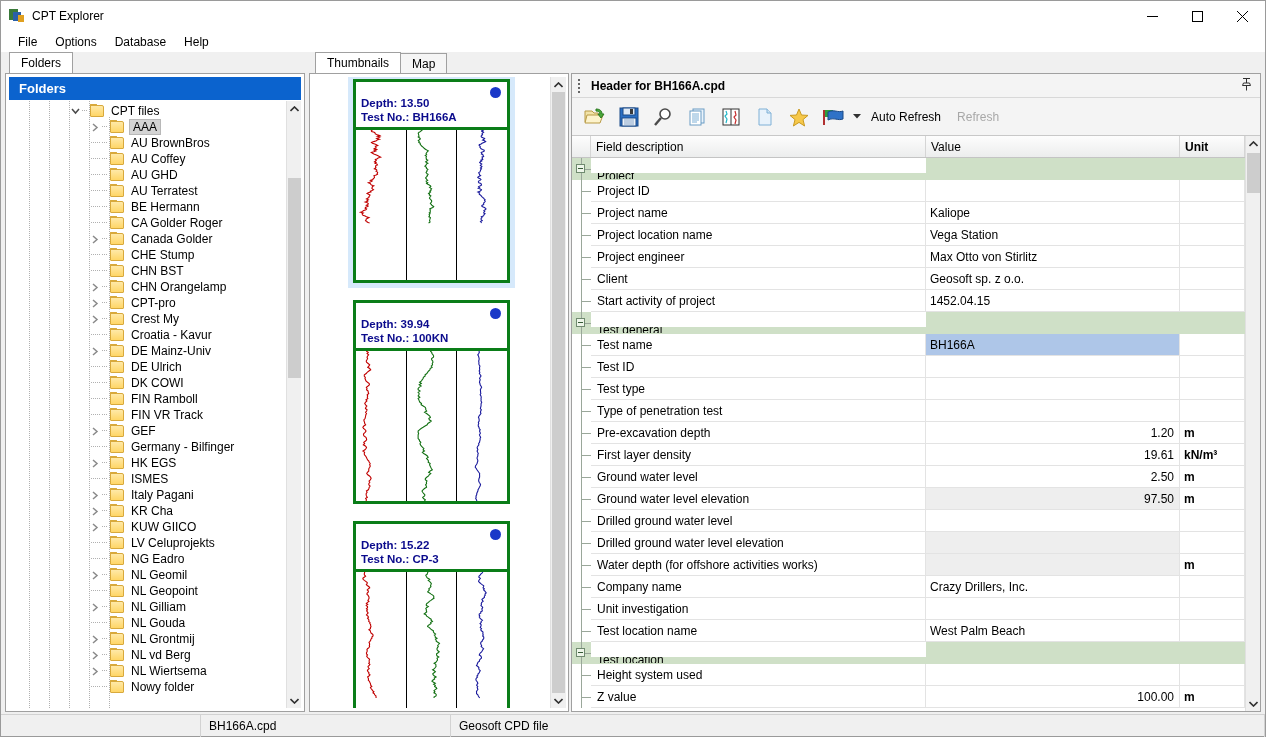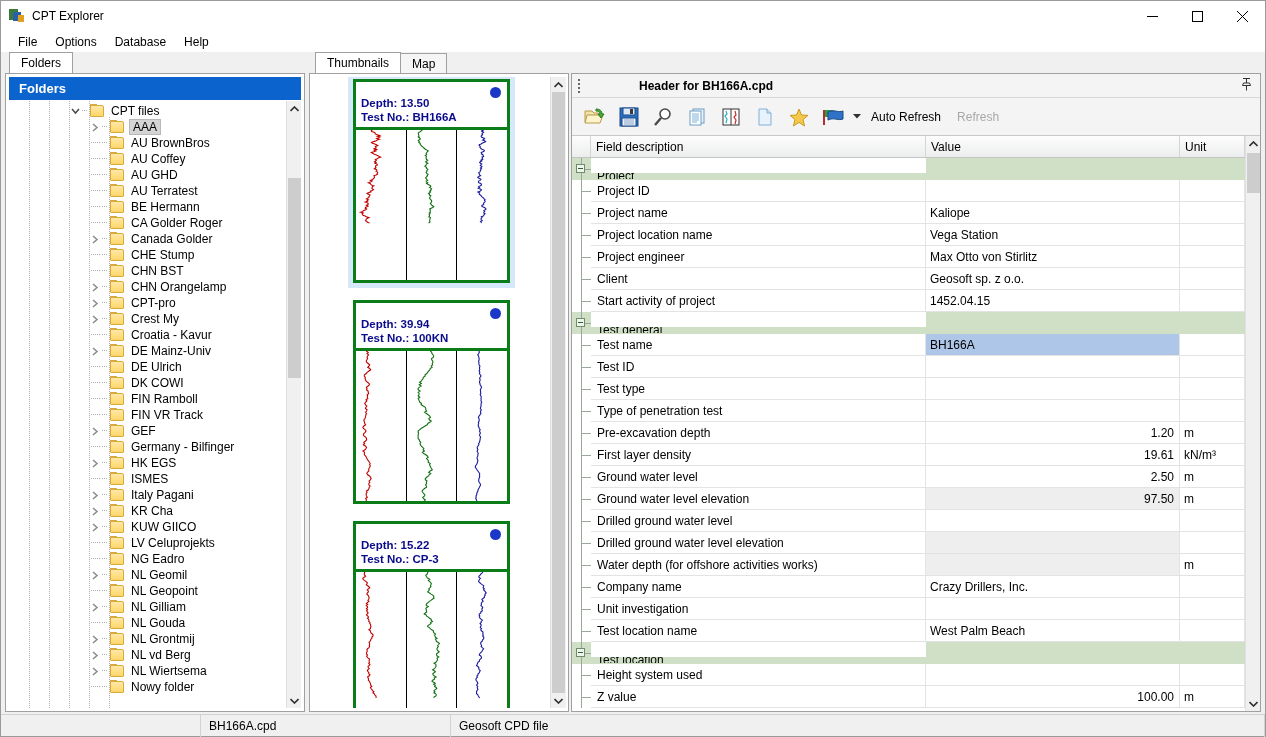--- a/index.html
+++ b/index.html
@@ -196,21 +196,20 @@
   .hdr-box {
     flex:1 1 auto; display:flex; flex-direction:column;
     background:#f4f4f4; border:1px solid #a0a0a0;
     margin: 0 2px 2px 0;
     overflow:hidden;
   }
   .hdr-title {
     height:24px; flex:0 0 24px; display:flex; align-items:center;
     background:#f4f4f4; padding-left:6px;
     border-bottom:1px solid #d8d8d8;
-    gap:48px;
   }
   .grip { width:8px; height:14px; display:flex; flex-direction:column;
     justify-content:space-between; margin-right:5px; }
   .grip i { display:block; width:2px; height:2px; background:#666; }
   .hdr-title-text { font-weight:bold; font-size:12px; color:#000; }
   .pin { margin-left:auto; margin-right:8px; color:#333; }
 
   .toolbar {
     height:38px; flex:0 0 38px; display:flex; align-items:center;
     background:#f4f4f4; padding-left:6px;
@@ -232,21 +231,21 @@
   }
   .gh-gutter { width:19px; flex:0 0 19px; border-right:1px solid #d5d5d5;
     background: linear-gradient(#fdfdfd,#eceded); }
   .gh-cell {
     display:flex; align-items:center; padding-left:5px;
     border-right:1px solid #d5d5d5;
     background: linear-gradient(#fdfdfd,#eceded);
   }
   .col-field { width:335px; flex:0 0 335px; }
   .col-value { flex:1 1 auto; min-width:0; }
-  .col-unit  { width:65px; flex:0 0 65px; }
+  .col-unit  { width:65px; flex:0 0 65px;font-weight:bold; }
 
   .grid-body { flex:1 1 auto; overflow:hidden; background:#fff; }
   .grow { display:flex; height:22px; font-size:12px; color:#000; }
   .g-gutter {
     width:19px; flex:0 0 19px; position:relative; background:#fff;
   }
   .g-gutter.section { background:#cfe0c7; }
   .g-cell {
     display:flex; align-items:center; padding:0 4px;
     border-bottom:1px solid #e3e3e3; border-right:1px solid #e3e3e3;

